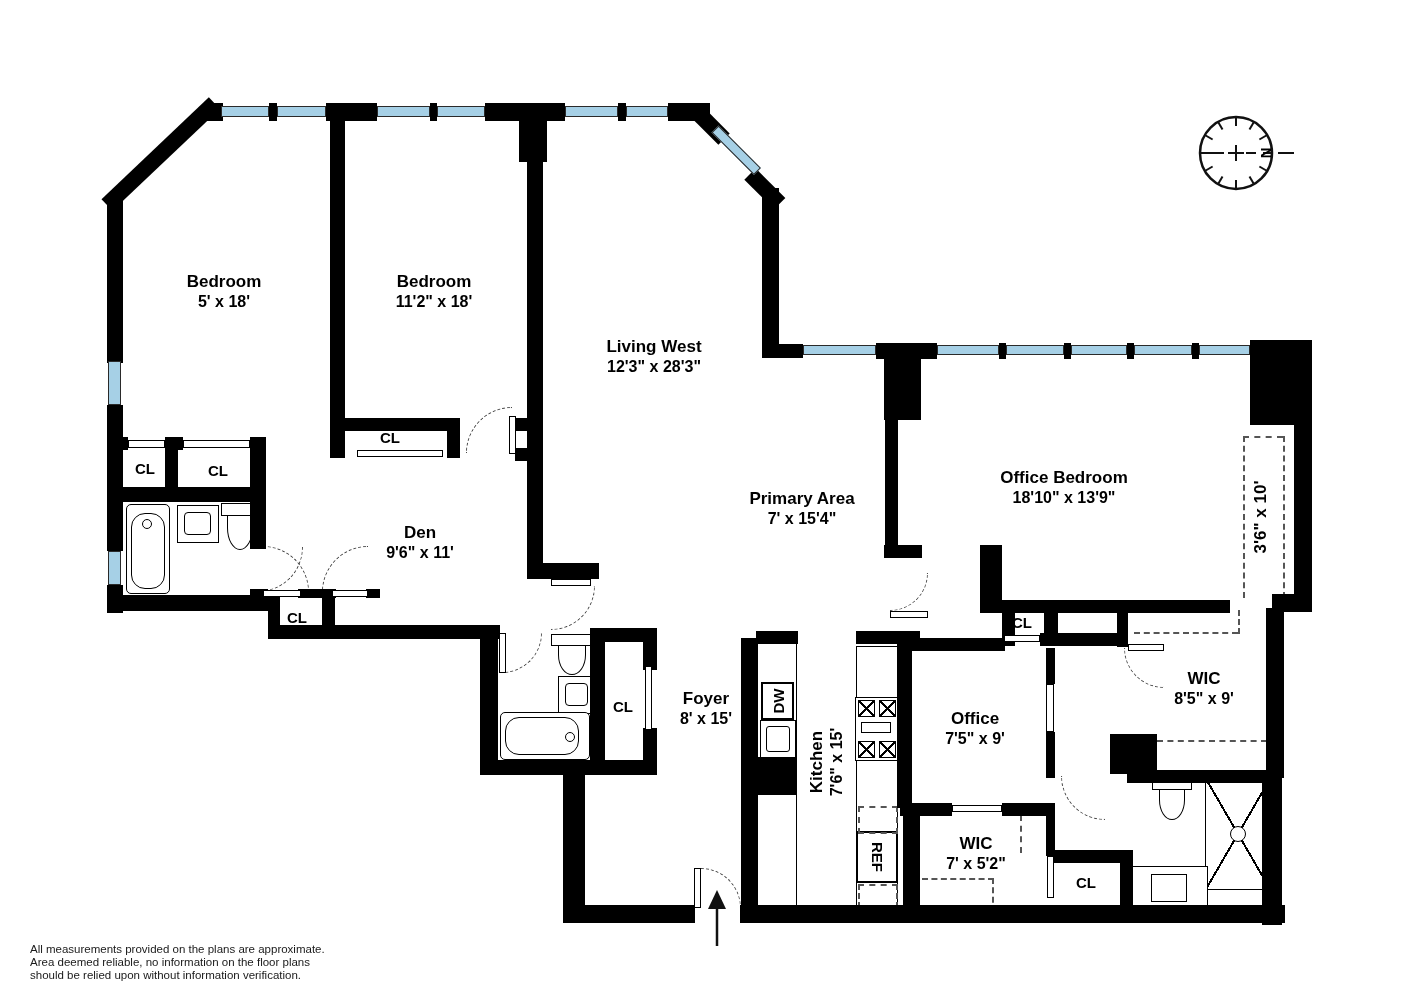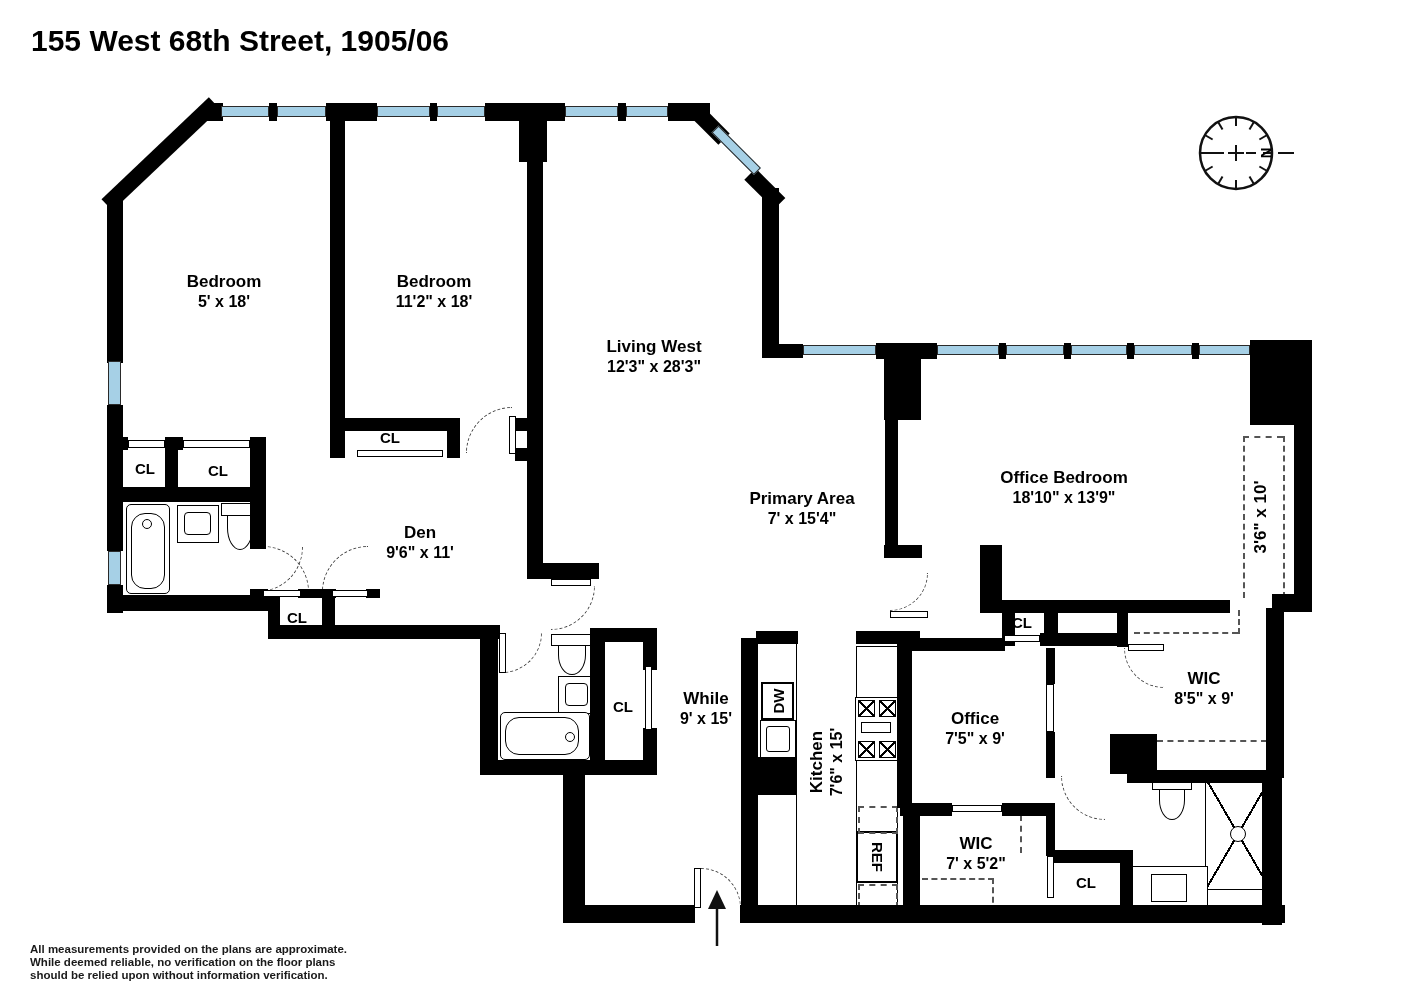--- a/index.html
+++ b/index.html
@@ -15,33 +15,32 @@
   .inner{position:absolute;border:1.5px solid #000;box-sizing:border-box;background:#fff;}
   .lbl{position:absolute;transform:translate(-50%,-50%);text-align:center;font-weight:bold;
        white-space:nowrap;z-index:6;}
   .room-name{font-size:17px;line-height:20px;}
   .room-dims{font-size:16px;line-height:19px;}
   .cl{font-size:15px;}
   .rotm90{transform:translate(-50%,-50%) rotate(-90deg);}
   .rot90{transform:translate(-50%,-50%) rotate(90deg);}
   .appl{font-size:15px;font-weight:bold;}
   .title{position:absolute;left:31px;top:24px;font-size:30px;font-weight:bold;z-index:6;}
-  .disclaimer{position:absolute;left:30px;top:943px;font-size:11.5px;font-weight:bold;
+  .disclaimer{position:absolute;left:30px;top:943px;font-size:11.5px;font-weight:normal;
               line-height:13px;color:#1a1a1a;z-index:6;}
   .xbox{position:absolute;border:1.5px solid #000;box-sizing:border-box;background-image:
     linear-gradient(45deg,transparent calc(50% - 1px),#000 calc(50% - 1px),#000 calc(50% + 1px),transparent calc(50% + 1px)),
     linear-gradient(-45deg,transparent calc(50% - 1px),#000 calc(50% - 1px),#000 calc(50% + 1px),transparent calc(50% + 1px));}
   svg{display:block;}
 </style>
 </head>
 <body>
 
 <div class="plan" id="plan">
 
-  <div class="title">155 West 68th Street, 1905/06</div>
 
   <svg width="104" height="84" style="position:absolute;left:1192px;top:112px;z-index:6;" viewBox="0 0 104 84">
     <circle cx="44" cy="41" r="36" fill="none" stroke="#111" stroke-width="2.5"></circle>
     <g stroke="#111" stroke-width="2" id="ticks">
         <line x1="80" y1="41" x2="71" y2="41"></line>
         <line x1="75.17691453623979" y1="59" x2="67.38268590217984" y2="54.5"></line>
         <line x1="62" y1="72.17691453623979" x2="57.5" y2="64.38268590217984"></line>
         <line x1="44" y1="77" x2="44" y2="68"></line>
         <line x1="26.000000000000007" y1="72.17691453623979" x2="30.500000000000007" y2="64.38268590217984"></line>
         <line x1="12.823085463760208" y1="59" x2="20.617314097820156" y2="54.5"></line>
@@ -79,22 +78,22 @@
   </div>
   <div class="lbl" style="left:1064px;top:487px;">
     <div class="room-name">Office Bedroom</div>
     <div class="room-dims">18'10" x 13'9"</div>
   </div>
   <div class="lbl" style="left:420px;top:542px;">
     <div class="room-name">Den</div>
     <div class="room-dims">9'6" x 11'</div>
   </div>
   <div class="lbl" style="left:706px;top:708px;">
-    <div class="room-name">While</div>
-    <div class="room-dims">9' x 15'</div>
+    <div class="room-name">Foyer</div>
+    <div class="room-dims">8' x 15'</div>
   </div>
   <div class="lbl rotm90" style="left:826px;top:762px;">
     <div class="room-name">Kitchen</div>
     <div class="room-dims">7'6" x 15'</div>
   </div>
   <div class="lbl" style="left:975px;top:728px;">
     <div class="room-name">Office</div>
     <div class="room-dims">7'5" x 9'</div>
   </div>
   <div class="lbl" style="left:1204px;top:688px;">
@@ -164,21 +163,21 @@
      linear-gradient(to top right,transparent calc(50% - 1px),#000 calc(50% - 1px),#000 calc(50% + 1px),transparent calc(50% + 1px)),
      linear-gradient(to bottom right,transparent calc(50% - 1px),#000 calc(50% - 1px),#000 calc(50% + 1px),transparent calc(50% + 1px));">
     <div class="inner" style="left:50%;top:50%;width:16px;height:16px;margin:-8px 0 0 -8px;border-radius:50%;"></div>
   </div>
   <div class="fx thin" style="left:1128px;top:866px;width:80px;height:44px;">
     <div class="inner" style="left:22px;top:7px;width:36px;height:28px;"></div>
   </div>
 
   <div class="disclaimer">
     <div>All measurements provided on the plans are approximate.</div>
-    <div>While deemed reliable, no verification on the floor plans</div>
+    <div>Area deemed reliable, no information on the floor plans</div>
     <div>should be relied upon without information verification.</div>
   </div>
 <div class="w" style="left: 107px; top: 197px; width: 148px; height: 16px; transform: rotate(-43.5deg); transform-origin: left center;"></div>
     <div class="w" style="left: 205px; top: 103px; width: 18px; height: 18px;"></div>
     <div class="w" style="left: 269px; top: 103px; width: 8px; height: 18px;"></div>
     <div class="w" style="left: 326px; top: 103px; width: 51px; height: 18px;"></div>
     <div class="w" style="left: 430px; top: 103px; width: 7px; height: 18px;"></div>
     <div class="w" style="left: 485px; top: 103px; width: 80px; height: 18px;"></div>
     <div class="w" style="left: 618px; top: 103px; width: 8px; height: 18px;"></div>
     <div class="w" style="left: 668px; top: 103px; width: 42px; height: 18px;"></div>

